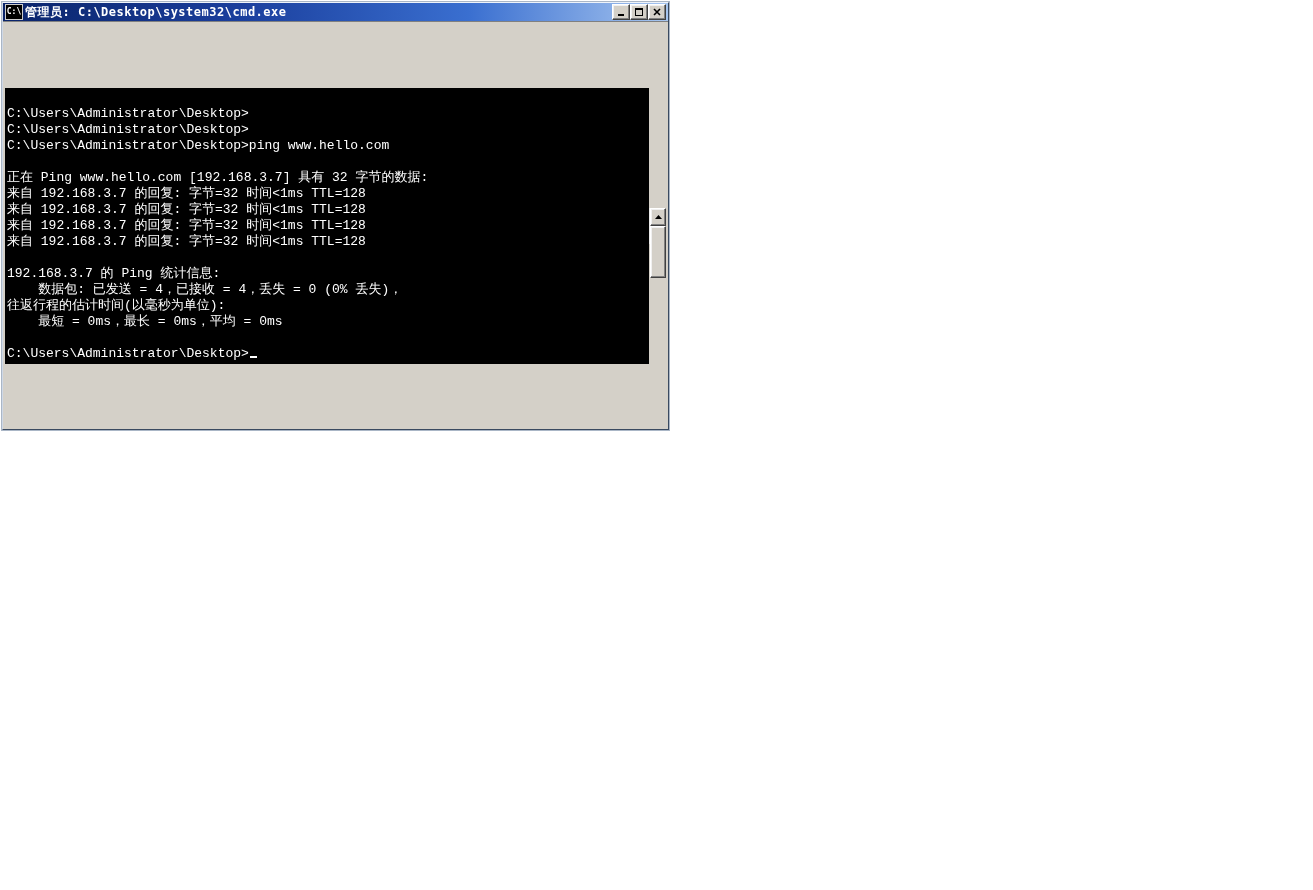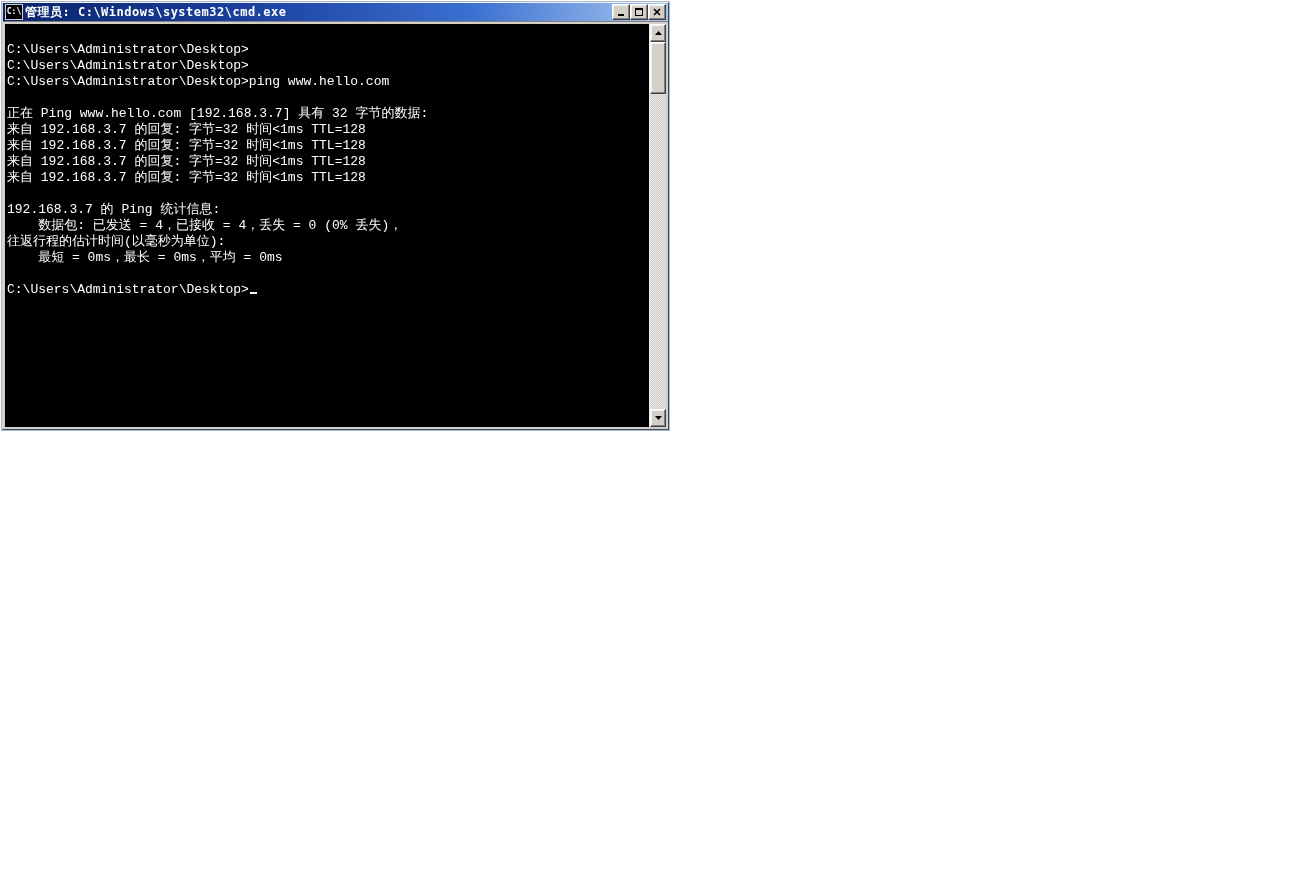--- a/index.html
+++ b/index.html
@@ -34,20 +34,21 @@
     display:flex;align-items:center;justify-content:center;
     font-size:9px;line-height:1;font-family:Arial,sans-serif;color:#000;font-weight:bold;
     cursor:default;
   }
   .title-btn svg{display:block;}
   .client-wrap{
     flex:1 1 auto;display:flex;
     border-top:1px solid #808080;
     background:#d4d0c8;
     padding:2px;
+    align-items:center;
   }
   .client{
     flex:1 1 auto;background:#000000;color:#ffffff;
     font-family:"SimSun","NSimSun","Courier New",monospace;
     font-size:13px;line-height:16px;
     padding:2px 0 2px 2px;
     overflow:hidden;white-space:pre;
     position:relative;
   }
   .scrollbar{
@@ -79,21 +80,21 @@
     display:inline-block;width:7px;height:2px;background:#ffffff;
     margin-left:1px;margin-bottom:-1px;
   }
 </style>
 </head>
 <body>
 
 <div class="window">
   <div class="titlebar">
     <div class="title-icon">C:\</div>
-    <div class="title-text">管理员: C:\Windows\system32\cmd.exe</div>
+    <div class="title-text">管理员: C:\Desktop\system32\cmd.exe</div>
     <div class="title-buttons">
       <div class="title-btn">
         <svg width="8" height="8" viewBox="0 0 8 8">
             <rect x="1" y="6" width="6" height="2" fill="#000"></rect>
           </svg>
       </div>
       <div class="title-btn">
         <svg width="8" height="8" viewBox="0 0 8 8">
             <rect x="0.5" y="0.5" width="7" height="7" fill="none" stroke="#000" stroke-width="1"></rect>
             <rect x="0" y="0" width="8" height="2" fill="#000"></rect>

